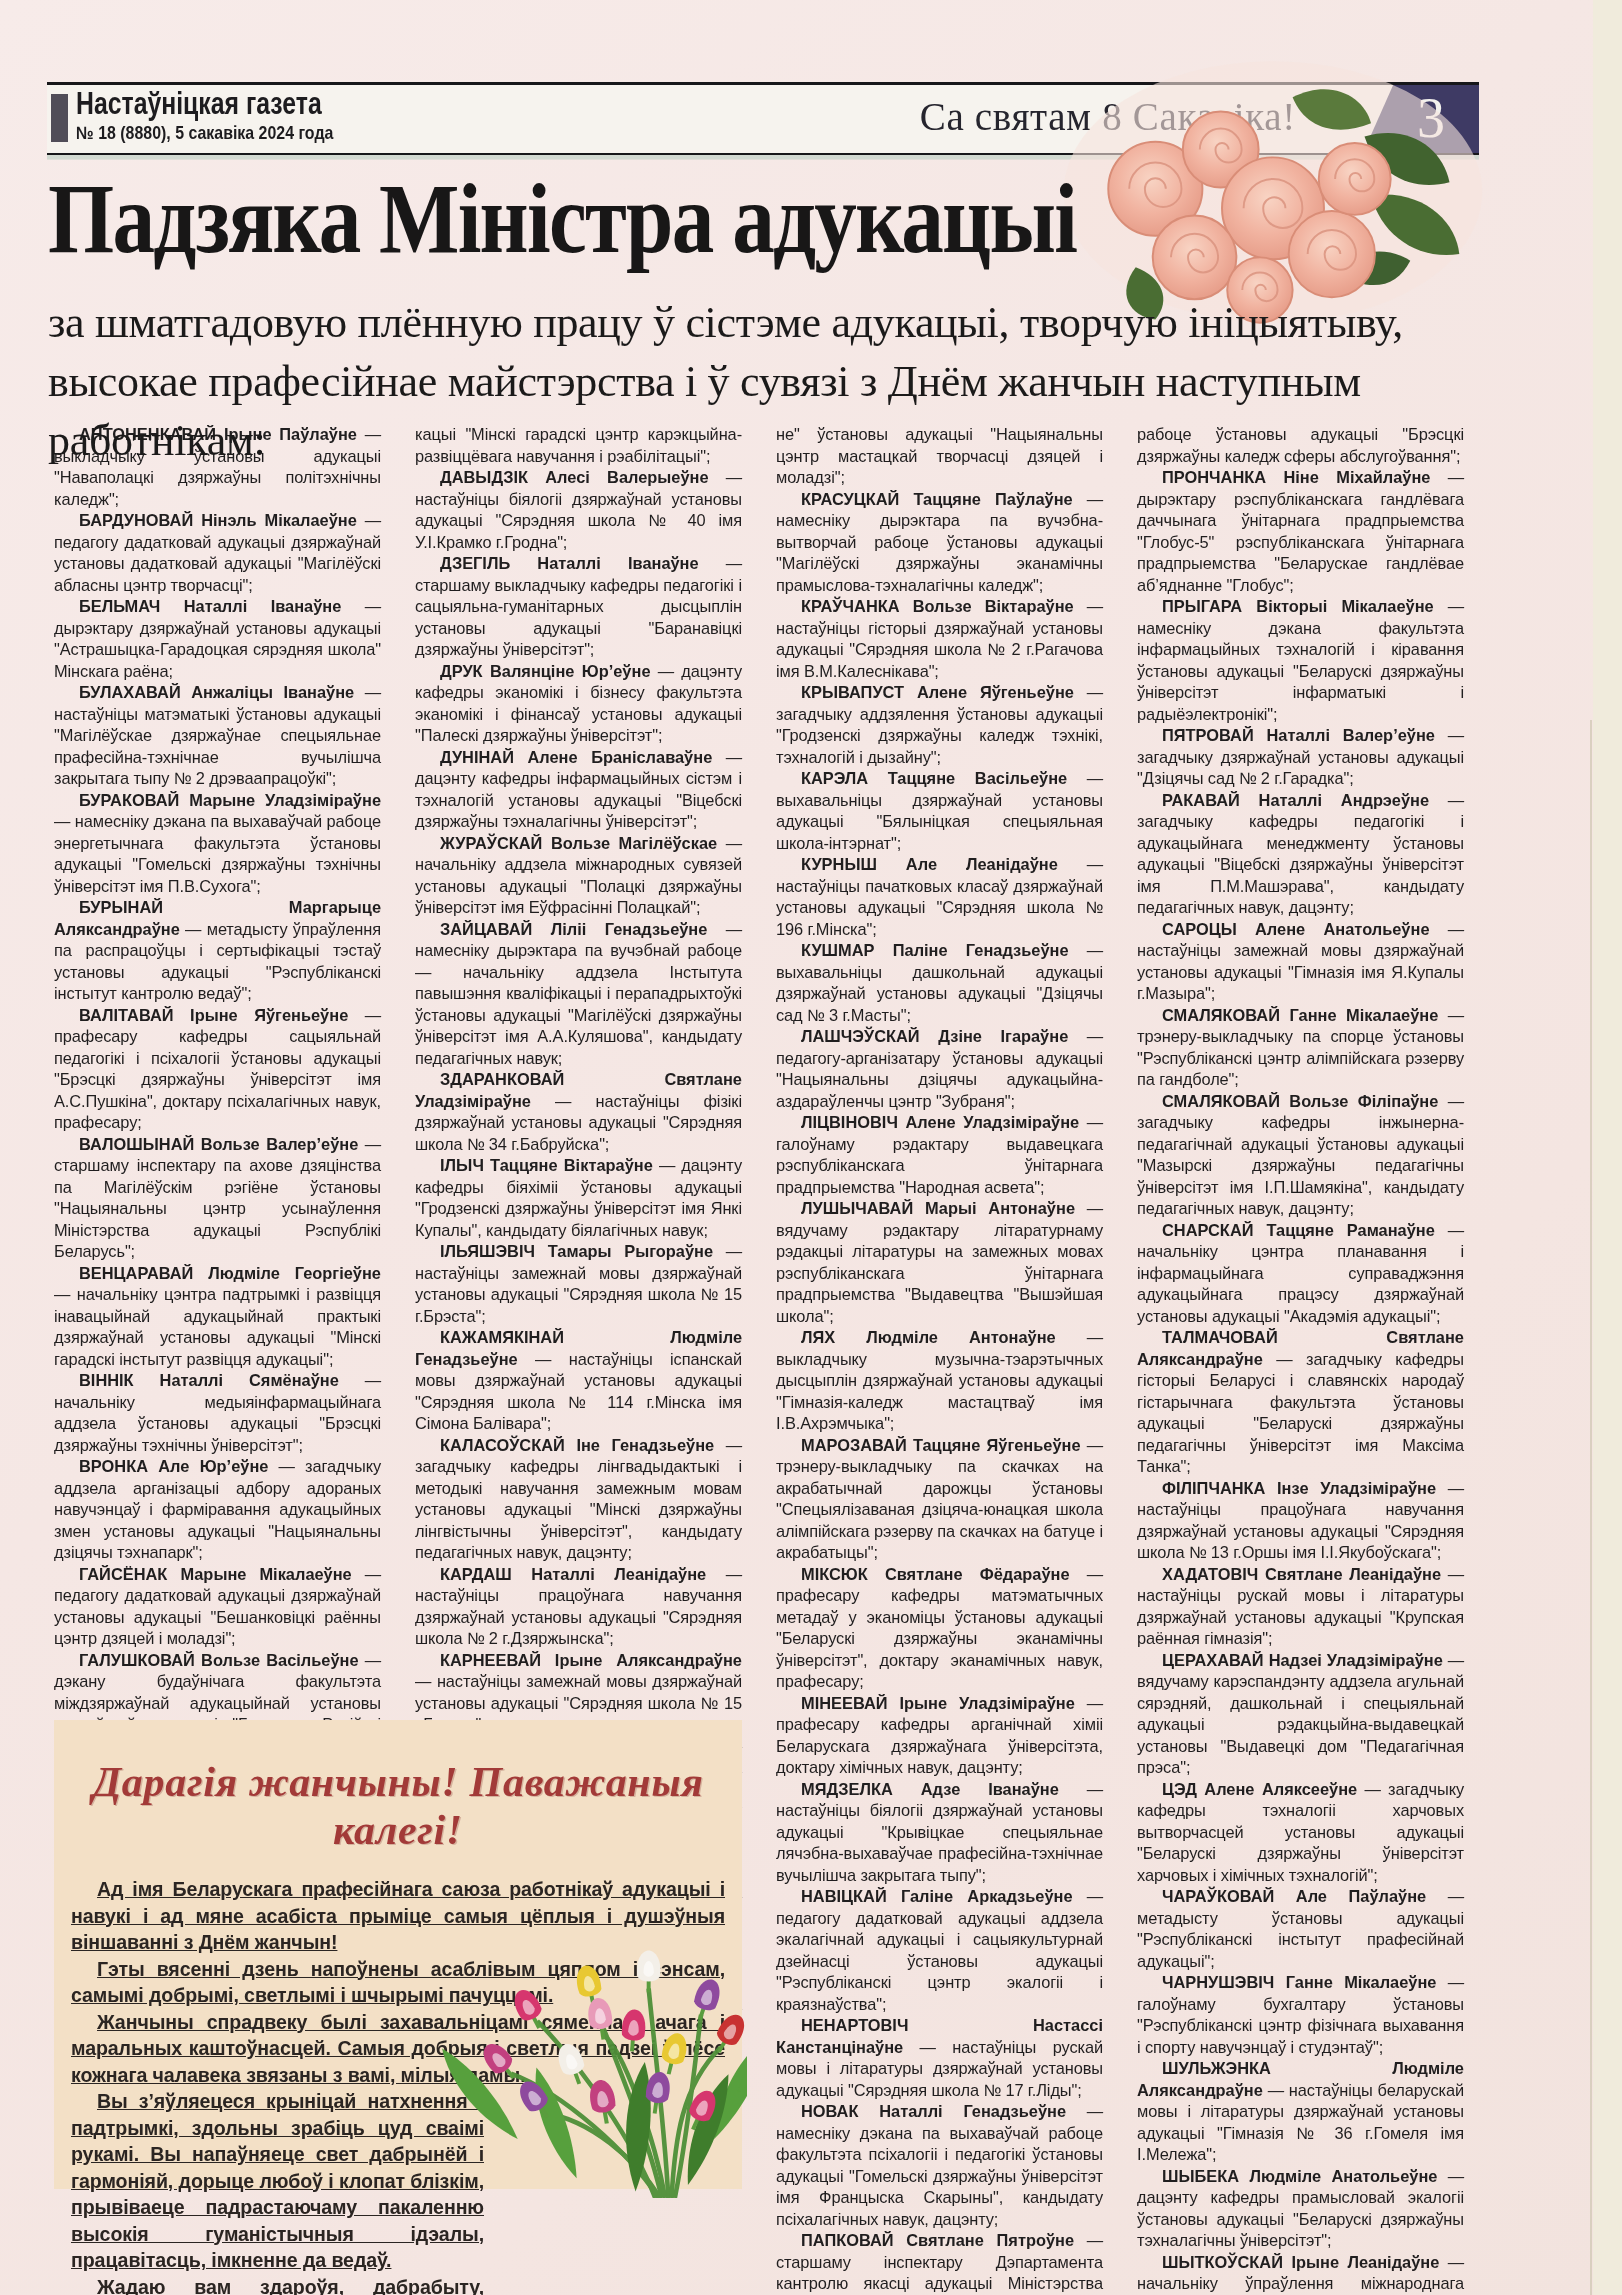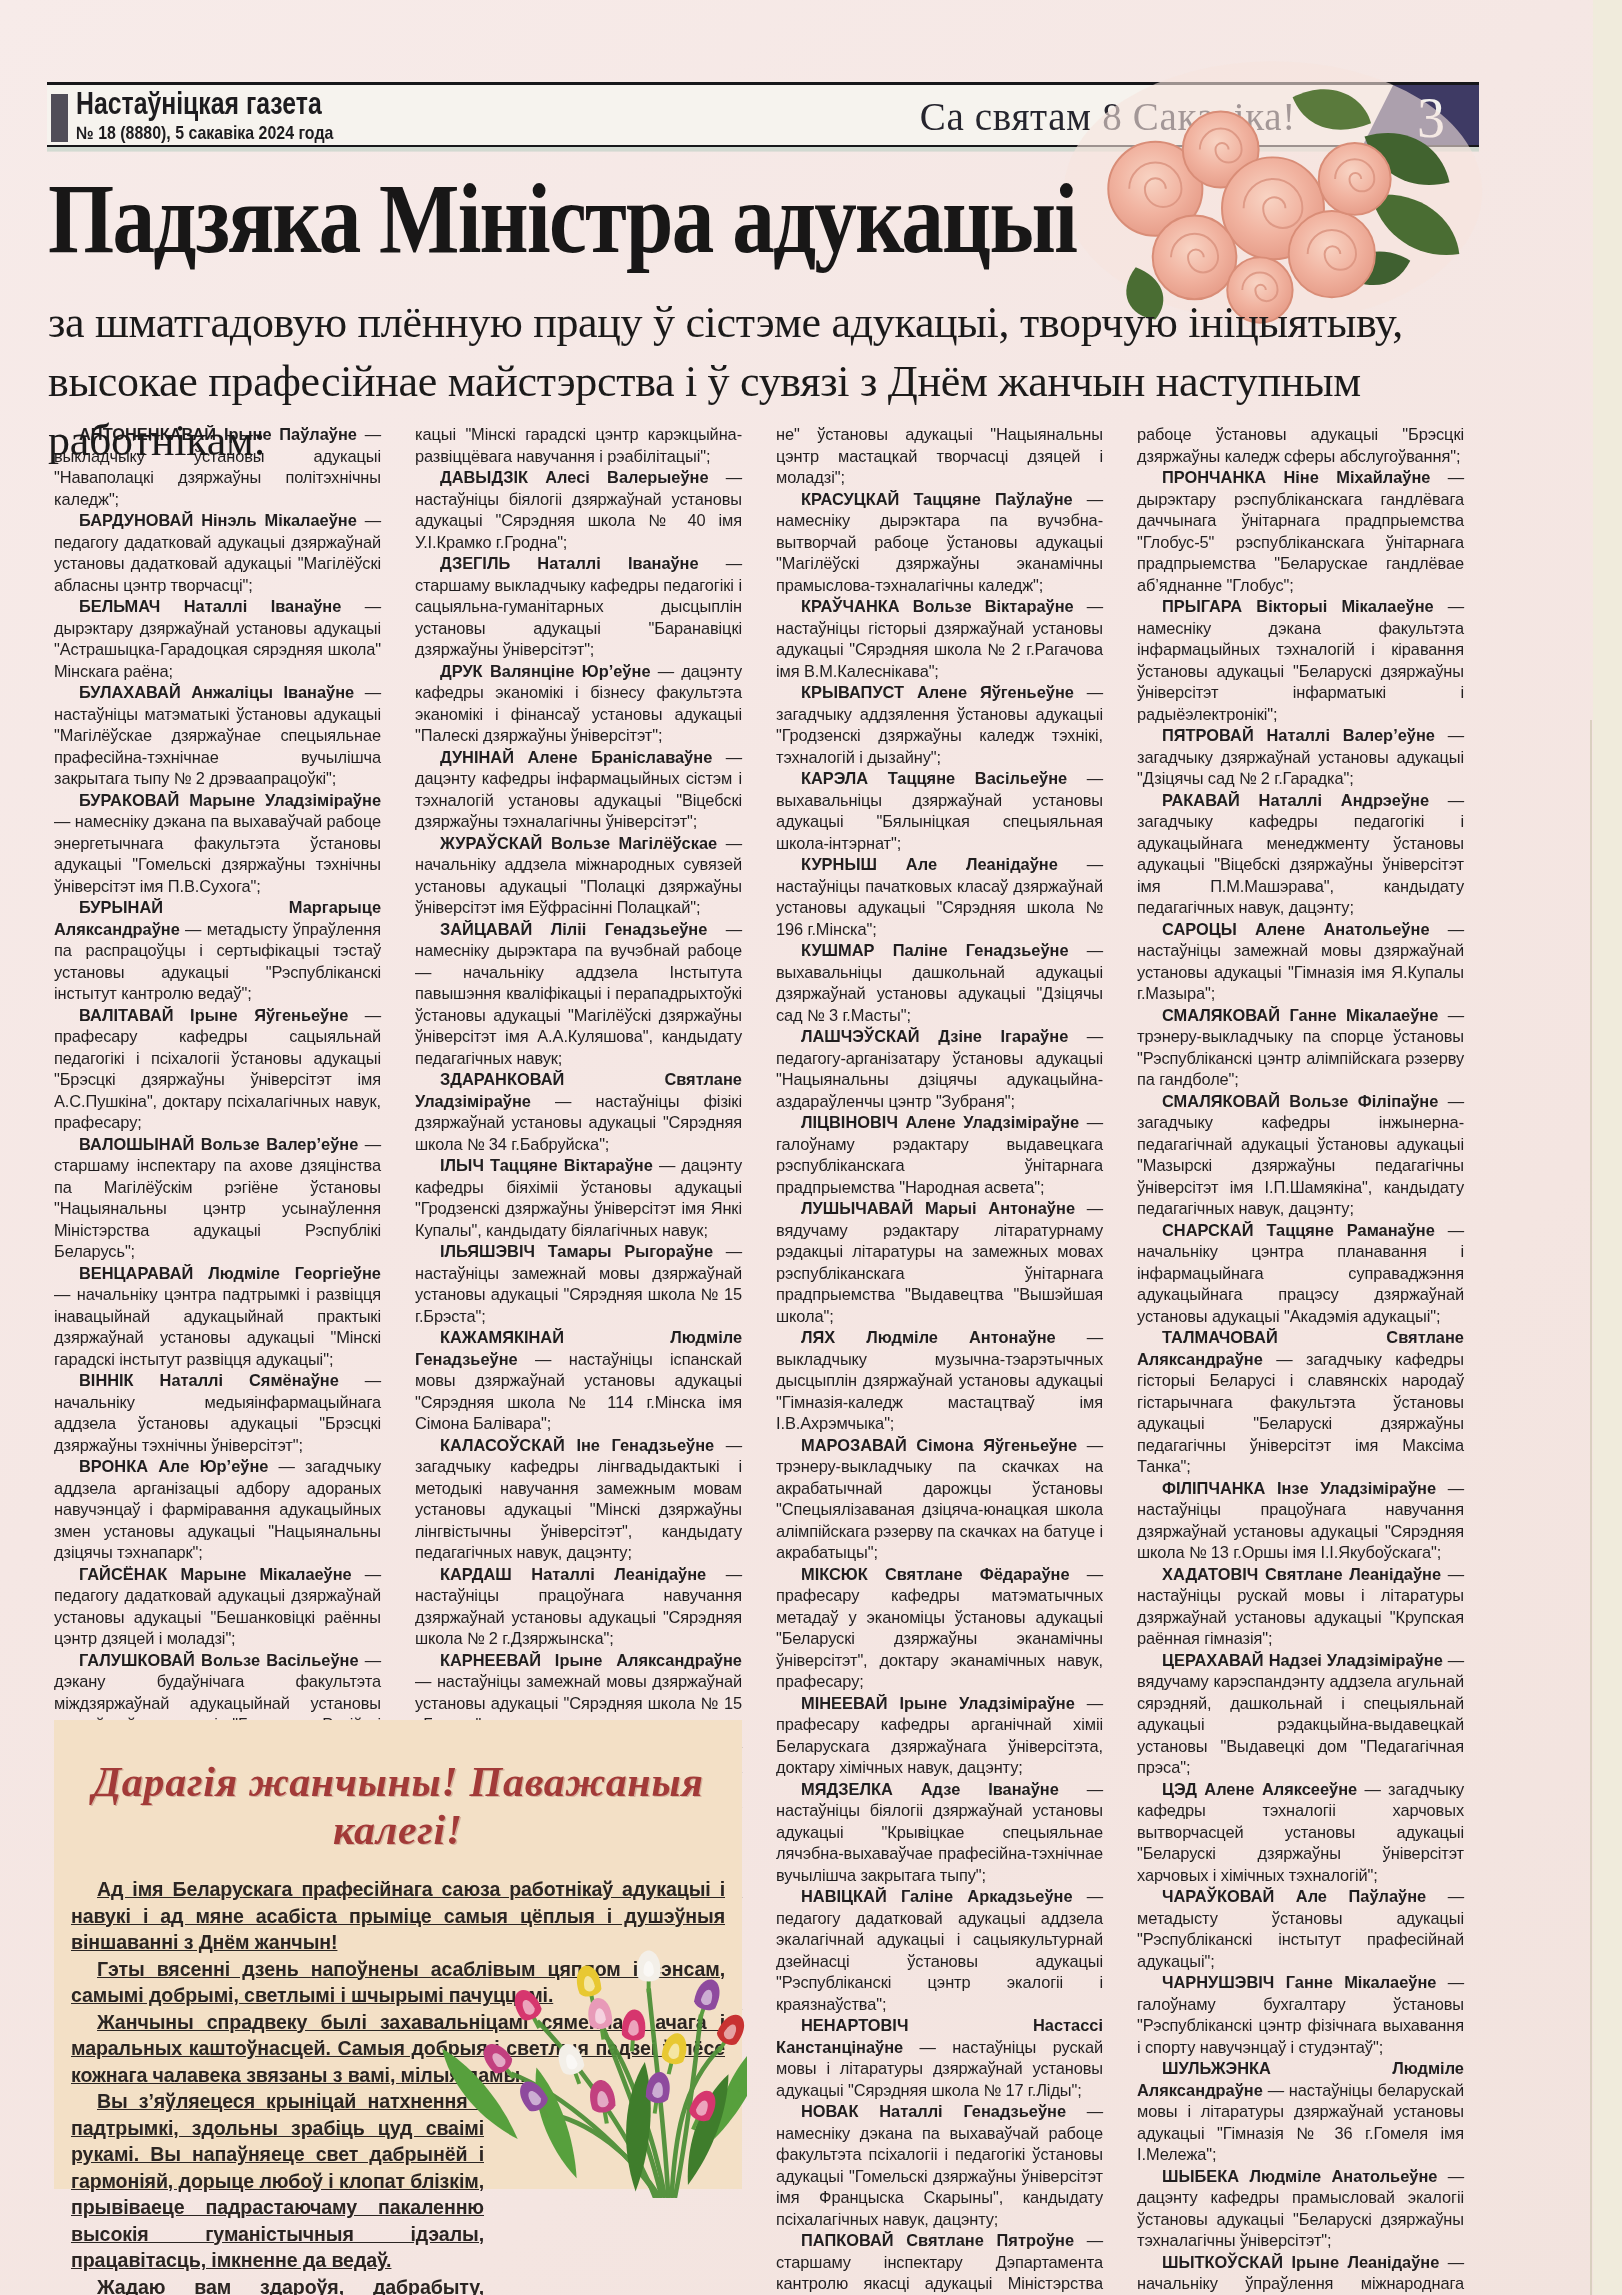--- a/index.html
+++ b/index.html
@@ -4,21 +4,21 @@
 <style>
   html,body{margin:0;padding:0;background:#d9cfcb;}
   .page{position:relative;width:1623px;height:2295px;overflow:hidden;
         background:linear-gradient(135deg,#f7ebe9 0%,#f5e7e4 40%,#f4e5e1 70%,#f2e3de 100%);
         font-family:"Liberation Sans",sans-serif;color:#1f1d1e;}
   
   .scan-edge{position:absolute;top:0;right:0;width:30px;height:100%;background:#f0ebdc;}
   .scan-line{position:absolute;top:720px;right:31px;width:2px;height:1576px;background:#cfc6b2;opacity:.7;}
 
   
-  .strip{position:absolute;left:47px;top:82px;width:1432px;height:65px;background:#f6f3ee;
+  .strip{position:absolute;left:47px;top:82px;width:1432px;height:73px;background:#f6f3ee;
          border-top:3.3px solid #17171a;border-bottom:2.6px solid #17171a;
          box-shadow:0 4.6px 0 rgba(142,188,170,.35);}
   .mast-bar{position:absolute;left:3.9px;top:9.2px;width:17px;height:48px;background:#504d58;}
   .mast-title{position:absolute;left:29px;top:1.3px;font-weight:bold;font-size:31px;color:#1d1c1f;
               transform:scaleX(.8);transform-origin:left;white-space:nowrap;}
   .mast-issue{position:absolute;left:29px;top:38px;font-weight:bold;font-size:17.7px;color:#1d1c1f;
               transform:scaleX(.9);transform-origin:left;white-space:nowrap;}
   .holiday{position:absolute;right:183px;top:9.2px;font-family:"Liberation Serif",serif;font-size:39px;
            color:#26252e;letter-spacing:0.7px;white-space:nowrap;}
   .pagebox{position:absolute;right:0;top:0;width:116px;height:100%;background:#3e3a64;
@@ -161,21 +161,21 @@
       <p class="entry" data-name="honoree-entry"><b data-name="honoree-name">КРАСУЦКАЙ Таццяне Паўлаўне</b> <span data-name="honoree-text">— намесніку дырэктара па вучэбна-вытворчай рабоце ўстановы адукацыі "Магілёўскі дзяржаўны эканамічны прамыслова-тэхналагічны каледж";</span></p>
       <p class="entry" data-name="honoree-entry"><b data-name="honoree-name">КРАЎЧАНКА Вользе Віктараўне</b> <span data-name="honoree-text">— настаўніцы гісторыі дзяржаўнай установы адукацыі "Сярэдняя школа № 2 г.Рагачова імя В.М.Калеснікава";</span></p>
       <p class="entry" data-name="honoree-entry"><b data-name="honoree-name">КРЫВАПУСТ Алене Яўгеньеўне</b> <span data-name="honoree-text">— загадчыку аддзялення ўстановы адукацыі "Гродзенскі дзяржаўны каледж тэхнікі, тэхналогій і дызайну";</span></p>
       <p class="entry" data-name="honoree-entry"><b data-name="honoree-name">КАРЭЛА Таццяне Васільеўне</b> <span data-name="honoree-text">— выхавальніцы дзяржаўнай установы адукацыі "Бялыніцкая спецыяльная школа-інтэрнат";</span></p>
       <p class="entry" data-name="honoree-entry"><b data-name="honoree-name">КУРНЫШ Але Леанідаўне</b> <span data-name="honoree-text">— настаўніцы пачатковых класаў дзяржаўнай установы адукацыі "Сярэдняя школа № 196 г.Мінска";</span></p>
       <p class="entry" data-name="honoree-entry"><b data-name="honoree-name">КУШМАР Паліне Генадзьеўне</b> <span data-name="honoree-text">— выхавальніцы дашкольнай адукацыі дзяржаўнай установы адукацыі "Дзіцячы сад № 3 г.Масты";</span></p>
       <p class="entry" data-name="honoree-entry"><b data-name="honoree-name">ЛАШЧЭЎСКАЙ Дзіне Ігараўне</b> <span data-name="honoree-text">— педагогу-арганізатару ўстановы адукацыі "Нацыянальны дзіцячы адукацыйна-аздараўленчы цэнтр "Зубраня";</span></p>
       <p class="entry" data-name="honoree-entry"><b data-name="honoree-name">ЛІЦВІНОВІЧ Алене Уладзіміраўне</b> <span data-name="honoree-text">— галоўнаму рэдактару выдавецкага рэспубліканскага ўнітарнага прадпрыемства "Народная асвета";</span></p>
       <p class="entry" data-name="honoree-entry"><b data-name="honoree-name">ЛУШЫЧАВАЙ Марыі Антонаўне</b> <span data-name="honoree-text">— вядучаму рэдактару літаратурнаму рэдакцыі літаратуры на замежных мовах рэспубліканскага ўнітарнага прадпрыемства "Выдавецтва "Вышэйшая школа";</span></p>
       <p class="entry" data-name="honoree-entry"><b data-name="honoree-name">ЛЯХ Людміле Антонаўне</b> <span data-name="honoree-text">— выкладчыку музычна-тэарэтычных дысцыплін дзяржаўнай установы адукацыі "Гімназія-каледж мастацтваў імя І.В.Ахрэмчыка";</span></p>
-      <p class="entry" data-name="honoree-entry"><b data-name="honoree-name">МАРОЗАВАЙ Сімона Яўгеньеўне</b> <span data-name="honoree-text">— трэнеру-выкладчыку па скачках на акрабатычнай дарожцы ўстановы "Спецыялізаваная дзіцяча-юнацкая школа алімпійскага рэзерву па скачках на батуце і акрабатыцы";</span></p>
+      <p class="entry" data-name="honoree-entry"><b data-name="honoree-name">МАРОЗАВАЙ Таццяне Яўгеньеўне</b> <span data-name="honoree-text">— трэнеру-выкладчыку па скачках на акрабатычнай дарожцы ўстановы "Спецыялізаваная дзіцяча-юнацкая школа алімпійскага рэзерву па скачках на батуце і акрабатыцы";</span></p>
       <p class="entry" data-name="honoree-entry"><b data-name="honoree-name">МІКСЮК Святлане Фёдараўне</b> <span data-name="honoree-text">— прафесару кафедры матэматычных метадаў у эканоміцы ўстановы адукацыі "Беларускі дзяржаўны эканамічны ўніверсітэт", доктару эканамічных навук, прафесару;</span></p>
       <p class="entry" data-name="honoree-entry"><b data-name="honoree-name">МІНЕЕВАЙ Ірыне Уладзіміраўне</b> <span data-name="honoree-text">— прафесару кафедры арганічнай хіміі Беларускага дзяржаўнага ўніверсітэта, доктару хімічных навук, дацэнту;</span></p>
       <p class="entry" data-name="honoree-entry"><b data-name="honoree-name">МЯДЗЕЛКА Адзе Іванаўне</b> <span data-name="honoree-text">— настаўніцы біялогіі дзяржаўнай установы адукацыі "Крывіцкае спецыяльнае лячэбна-выхаваўчае прафесійна-тэхнічнае вучылішча закрытага тыпу";</span></p>
       <p class="entry" data-name="honoree-entry"><b data-name="honoree-name">НАВІЦКАЙ Галіне Аркадзьеўне</b> <span data-name="honoree-text">— педагогу дадатковай адукацыі аддзела экалагічнай адукацыі і сацыякультурнай дзейнасці ўстановы адукацыі "Рэспубліканскі цэнтр экалогіі і краязнаўства";</span></p>
       <p class="entry" data-name="honoree-entry"><b data-name="honoree-name">НЕНАРТОВІЧ Настассі Канстанцінаўне</b> <span data-name="honoree-text">— настаўніцы рускай мовы і літаратуры дзяржаўнай установы адукацыі "Сярэдняя школа № 17 г.Ліды";</span></p>
       <p class="entry" data-name="honoree-entry"><b data-name="honoree-name">НОВАК Наталлі Генадзьеўне</b> <span data-name="honoree-text">— намесніку дэкана па выхаваўчай рабоце факультэта псіхалогіі і педагогікі ўстановы адукацыі "Гомельскі дзяржаўны ўніверсітэт імя Францыска Скарыны", кандыдату псіхалагічных навук, дацэнту;</span></p>
       <p class="entry" data-name="honoree-entry"><b data-name="honoree-name">ПАПКОВАЙ Святлане Пятроўне</b> <span data-name="honoree-text">— старшаму інспектару Дэпартамента кантролю якасці адукацыі Міністэрства адукацыі Рэспублікі Беларусь;</span></p>
     </div>
   <div class="col c4" data-name="text-column-4">
     <div data-name="column-4-entries">

